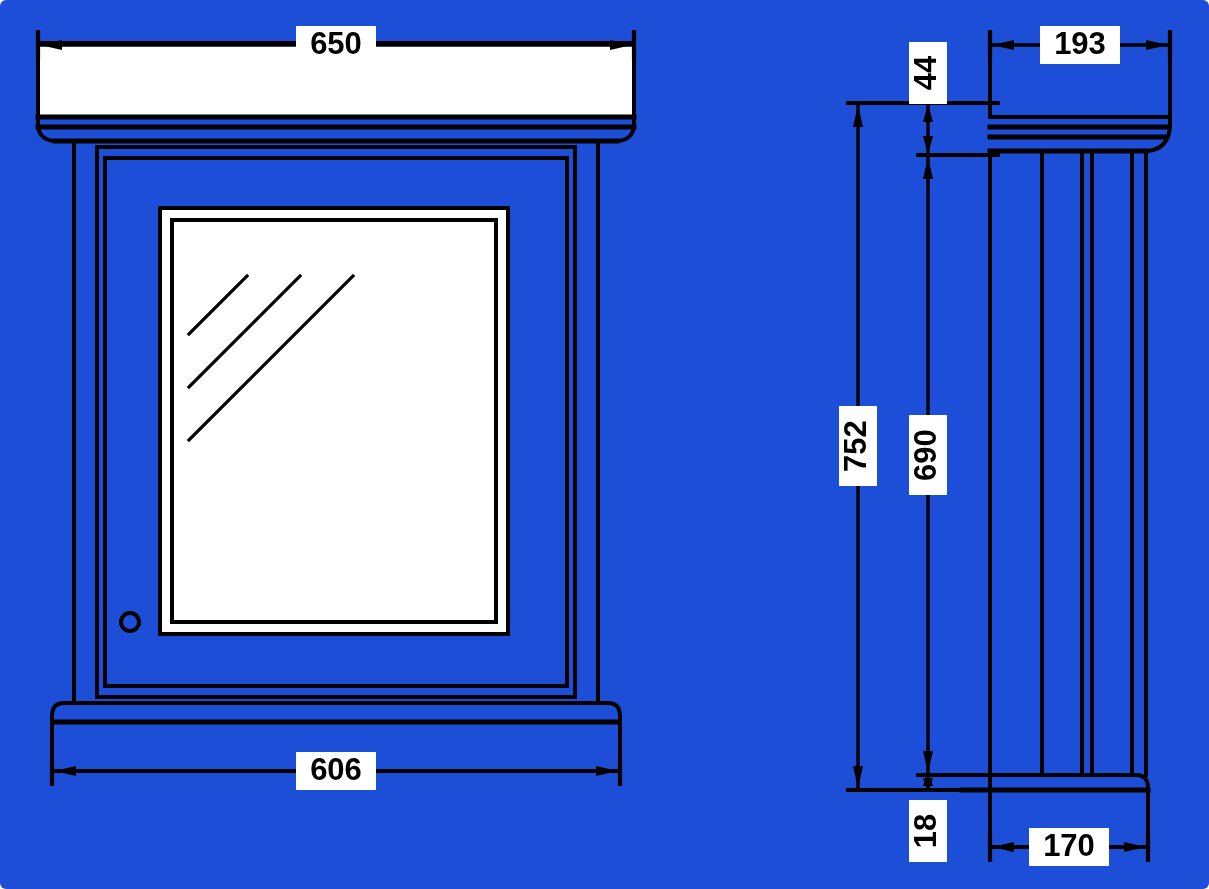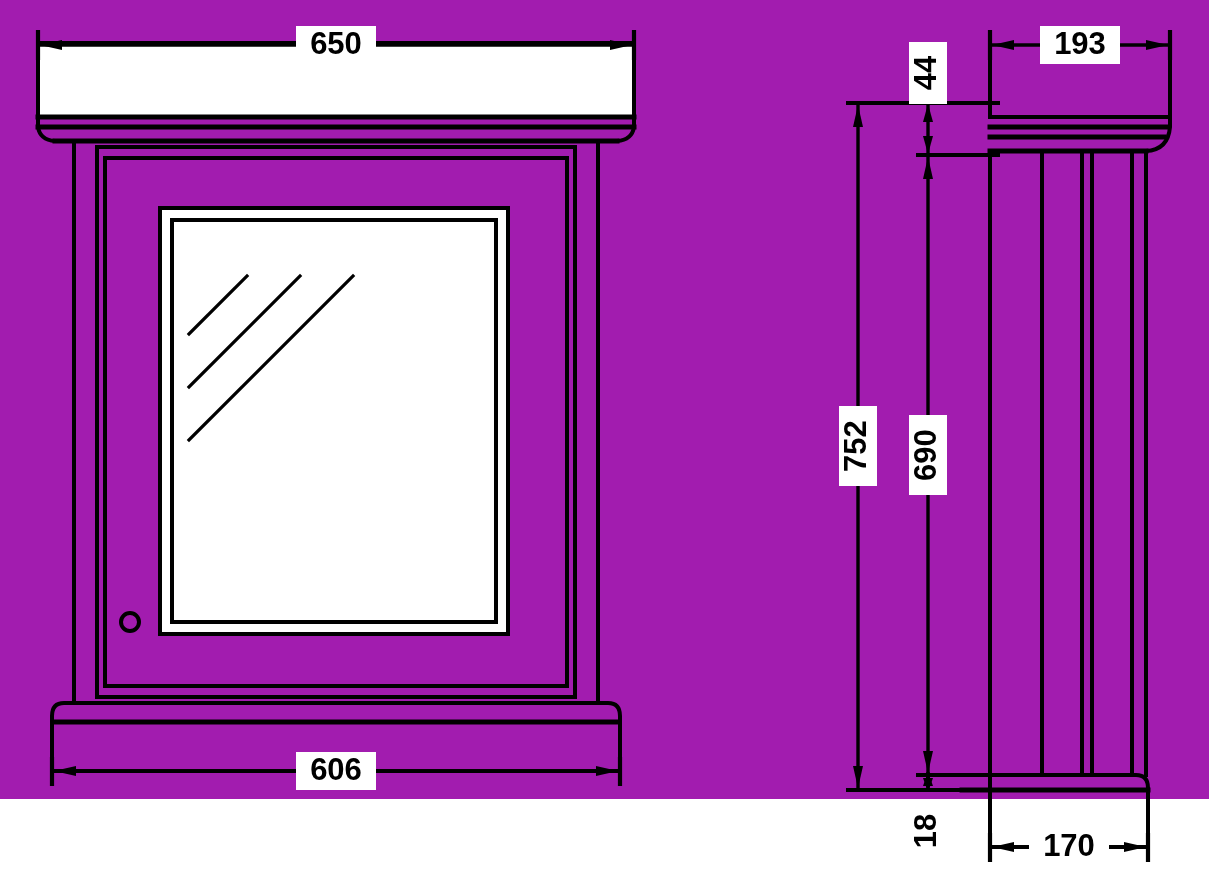--- a/index.html
+++ b/index.html
@@ -10,22 +10,23 @@
   }
   body {
     width: 1209px;
     height: 889px;
     overflow: hidden;
     font-family: "Liberation Sans", sans-serif;
   }
   #drawing-root {
     position: relative;
     width: 1209px;
-    height: 799px;
-    background: #a21caf;
+    height: 889px;
+    background: #1d4ed8;
+    border-radius: 6px;
   }
   svg.drawing {
     display: block;
     width: 1209px;
     height: 889px;
   }
   .ln {
     stroke: #000000;
     fill: none;
     stroke-linecap: square;

